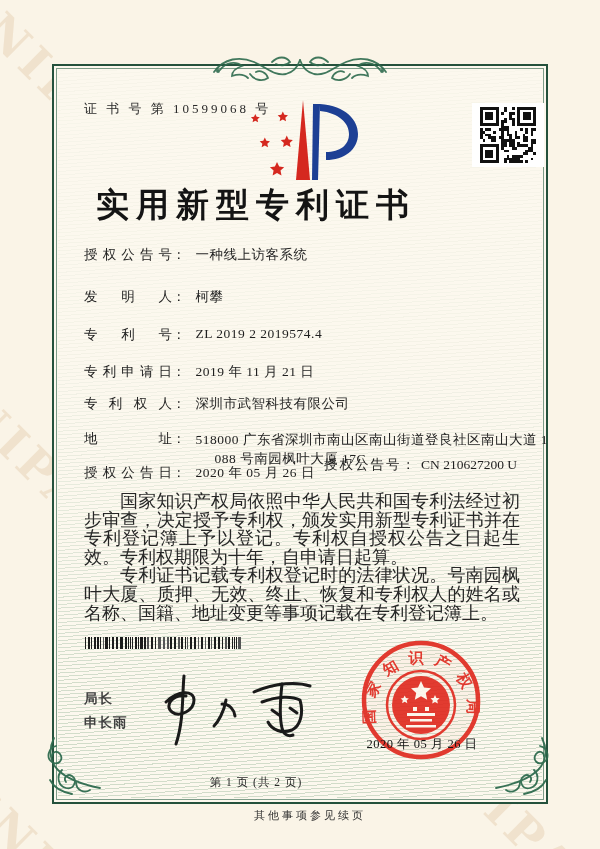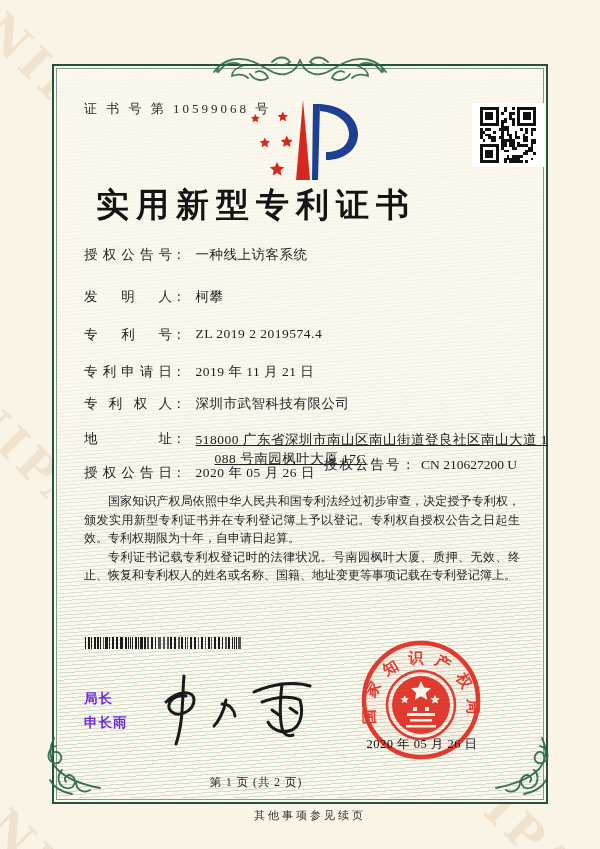--- a/index.html
+++ b/index.html
@@ -49,36 +49,36 @@
     font-size:33px;font-weight:bold;letter-spacing:7px;color:#141414;z-index:3;
   }
   
   .field{position:absolute;left:84px;font-size:13.5px;z-index:3;white-space:nowrap;}
   .field .lbl{
     display:inline-block;width:88px;text-align:justify;text-align-last:justify;
     vertical-align:top;
   }
   .field .colon{display:inline-block;vertical-align:top;}
   .field .val{display:inline-block;margin-left:10px;vertical-align:top;letter-spacing:.5px;}
-  .field .val .vline{line-height:19px;text-decoration:underline;}
+  .field .val .vline{line-height:19px;}
   .field2{position:absolute;font-size:13.5px;z-index:3;white-space:nowrap;}
   .field2 .lbl{display:inline-block;letter-spacing:2px;}
   
   .legal{
     position:absolute;left:84px;top:492px;width:436px;z-index:3;
-    font-size:12px;line-height:18.6px;text-align:justify;color:#262626;
+    font-size:18px;line-height:18.6px;text-align:justify;color:#262626;
   }
   .legal p{margin:0;text-indent:2em;}
   
   .barcode{position:absolute;left:85px;top:635px;z-index:3;}
   
   .official{
     position:absolute;left:84px;z-index:3;
     font-family:"Liberation Sans","DejaVu Sans",sans-serif;
-    font-size:13.5px;font-weight:bold;color:#6d28d9;letter-spacing:1px;
+    font-size:13.5px;font-weight:bold;color:#404040;letter-spacing:1px;
   }
   .sig{position:absolute;left:138px;top:668px;z-index:3;}
   
   .seal{position:absolute;left:357px;top:637px;z-index:4;}
   .seal-date{
     position:absolute;left:352px;top:736px;width:140px;text-align:center;
     font-size:12.5px;color:#141414;letter-spacing:.5px;z-index:5;white-space:nowrap;
   }
   
   .page-num{

